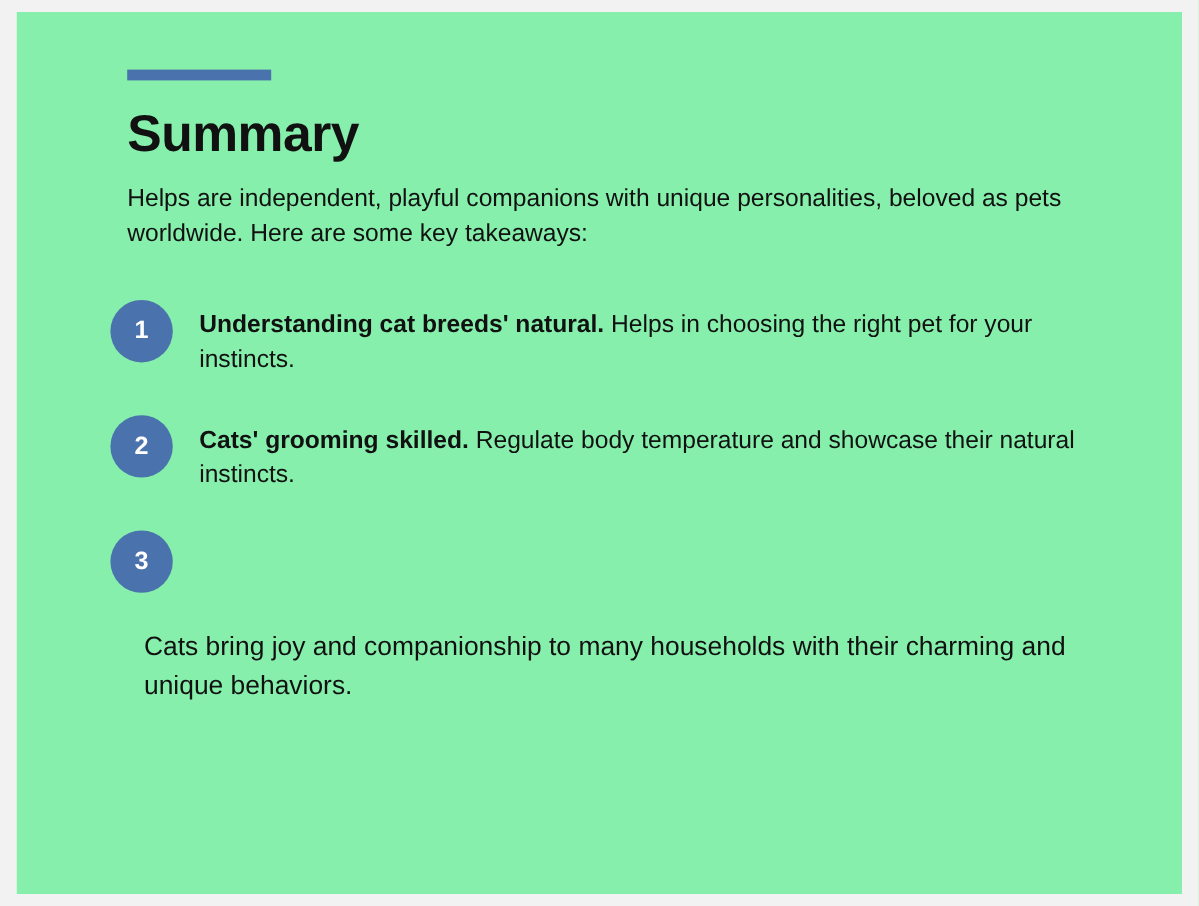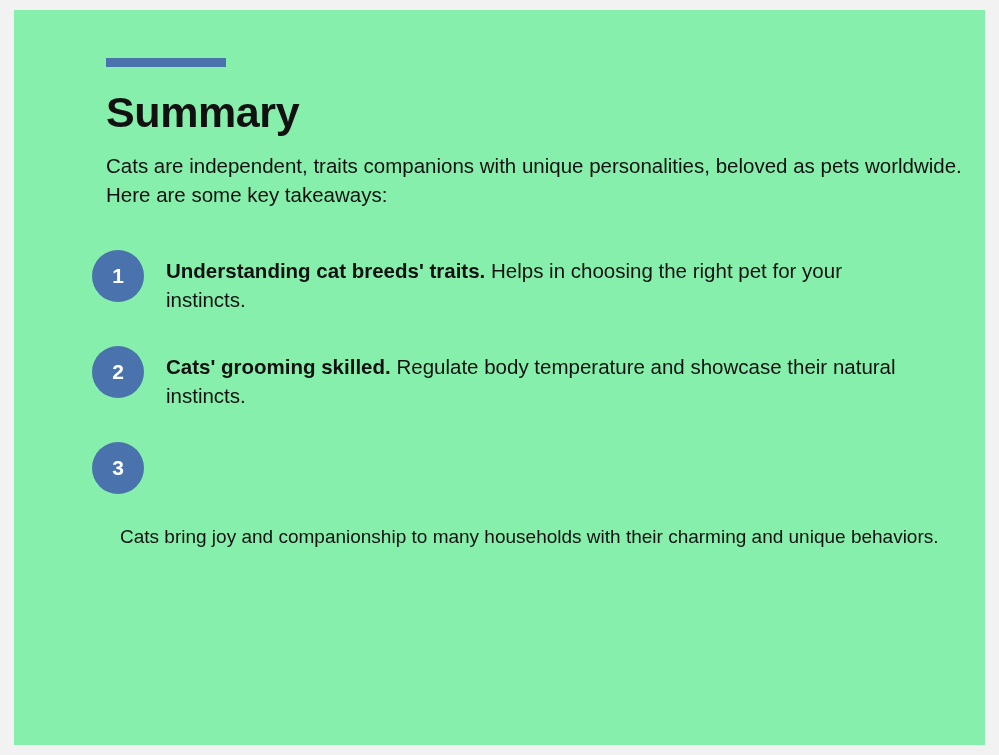--- a/index.html
+++ b/index.html
@@ -78,43 +78,43 @@
     color: #111111;
     max-width: 760px;
     padding-top: 8px;
   }
   .point-text b {
     font-weight: bold;
   }
   .closing {
     margin: 26px 0 0 28px;
     width: 830px;
-    font-size: 19px;
+    font-size: 22px;
     line-height: 1.44;
     color: #111111;
   }
 </style>
 </head>
 <body>
 
 <div class="slide">
   <div class="content">
 
     <div class="accent-bar"></div>
 
     <h1 class="title">Summary</h1>
 
-    <p class="intro">Cats are independent, traits companions with unique personalities, beloved as pets worldwide. Here are some key takeaways:</p>
+    <p class="intro">Helps are independent, playful companions with unique personalities, beloved as pets worldwide. Here are some key takeaways:</p>
 
     <div class="points">
 
       <div class="point">
         <div class="badge">1</div>
         <div class="point-text">
-          <b>Understanding cat breeds' traits.</b><span> Helps in choosing the right pet for your instincts.</span>
+          <b>Understanding cat breeds' natural.</b><span> Helps in choosing the right pet for your instincts.</span>
         </div>
       </div>
 
       <div class="point">
         <div class="badge">2</div>
         <div class="point-text">
           <b>Cats' grooming skilled.</b><span> Regulate body temperature and showcase their natural instincts.</span>
         </div>
       </div>
 

